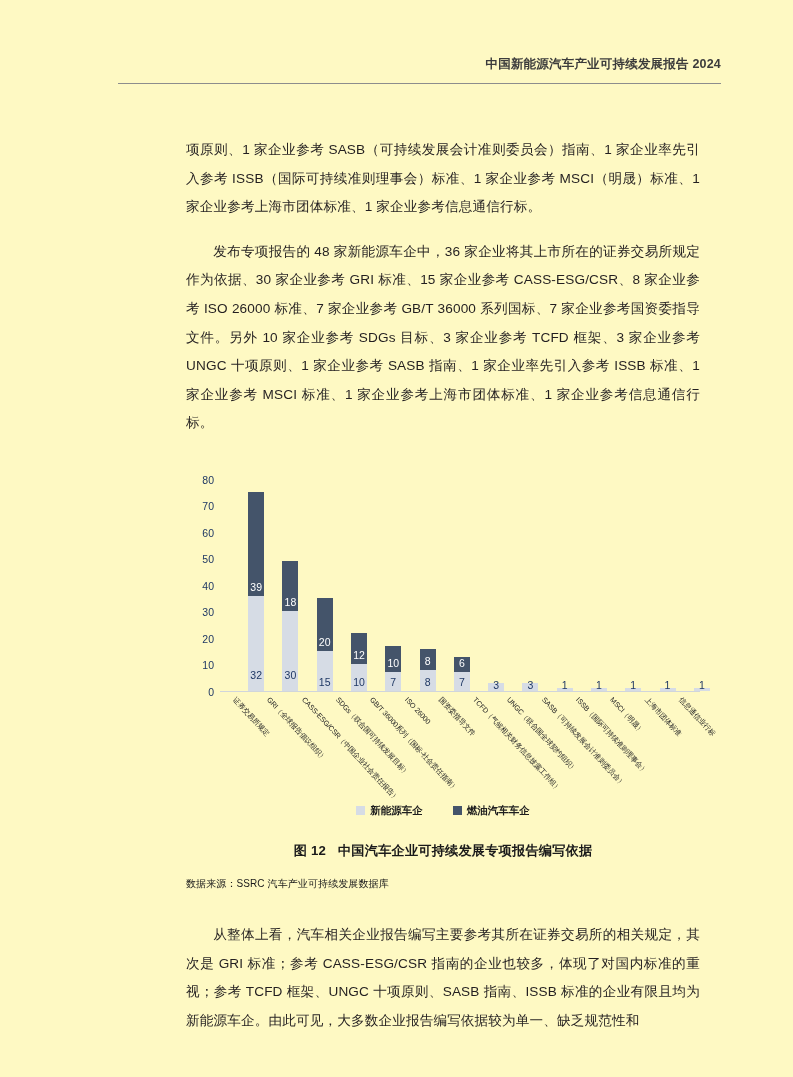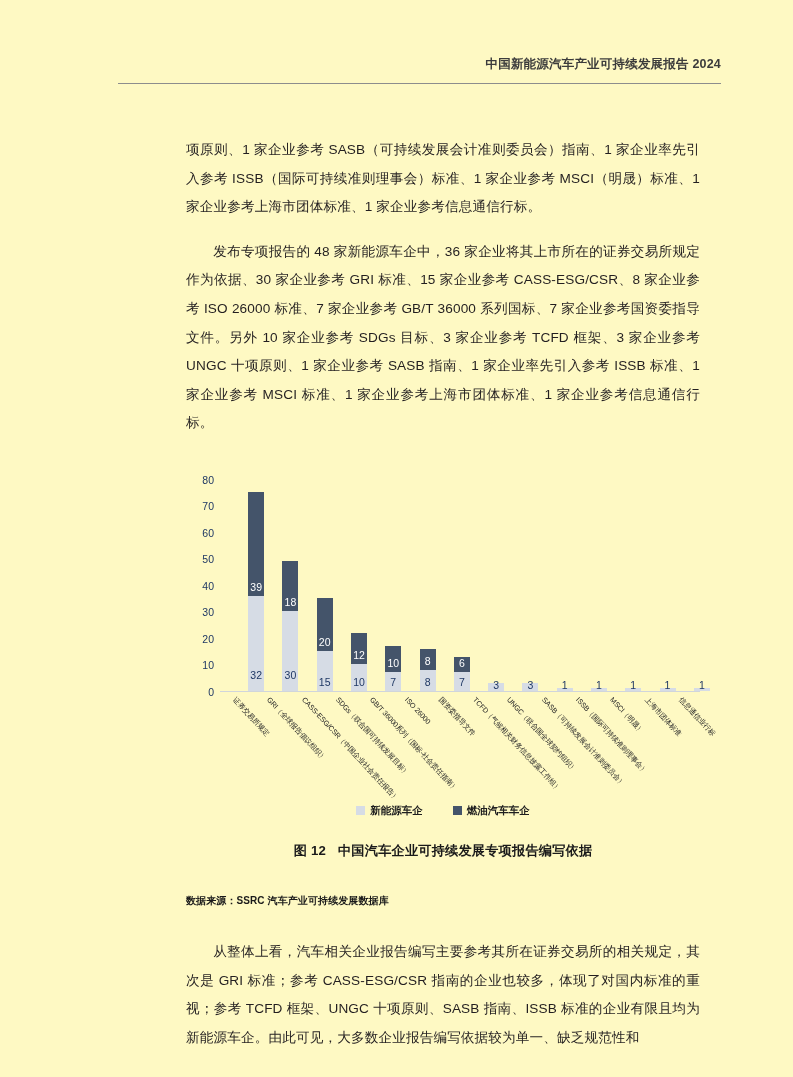--- a/index.html
+++ b/index.html
@@ -249,23 +249,23 @@
   .figure-caption {
     margin-top: 28px;
     text-align: center;
     font-size: 13.2px;
     font-weight: bold;
     color: #1a1a1a;
     letter-spacing: 0.2px;
   }
   .figure-caption .cap-num { margin-right: 12px; }
   .figure-source {
-    margin-top: 34px;
+    margin-top: 17px;
     font-size: 10px;
-    font-weight: bold;
+    font-weight: normal;
     color: #1a1a1a;
     text-align: left;
     letter-spacing: 0.1px;
   }
 </style>
 </head>
 <body>
 
 <div class="page">
 

